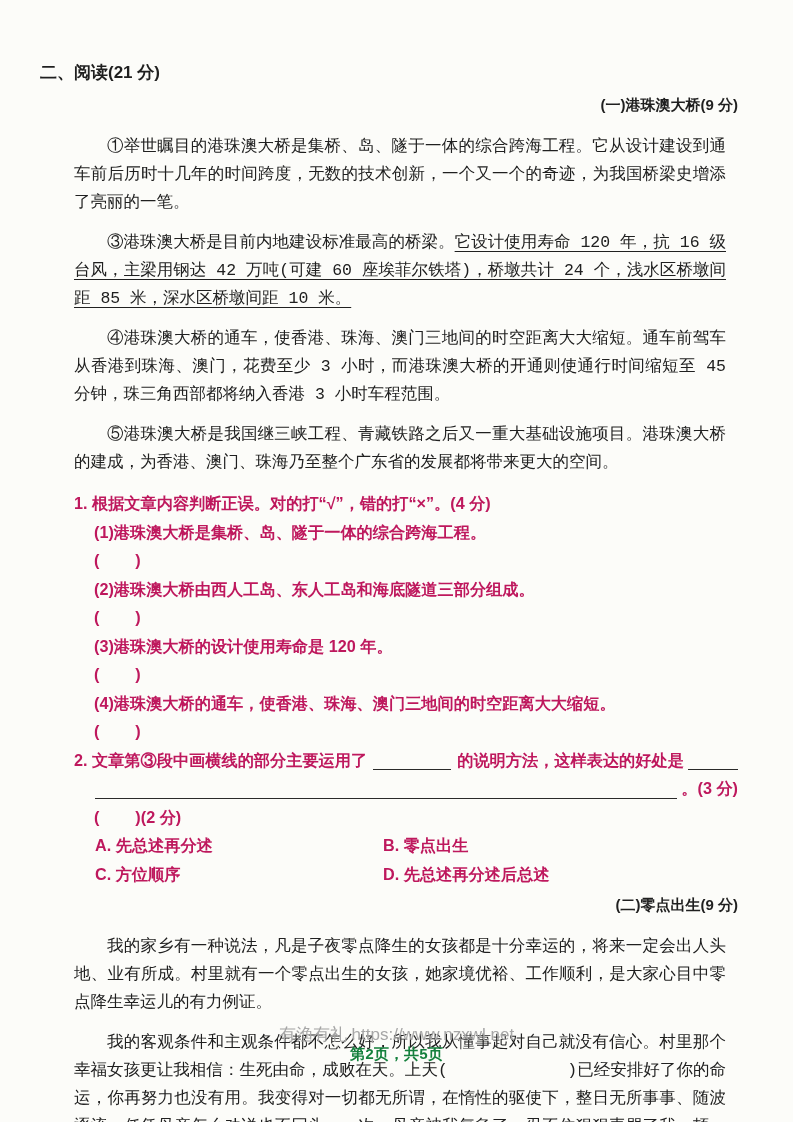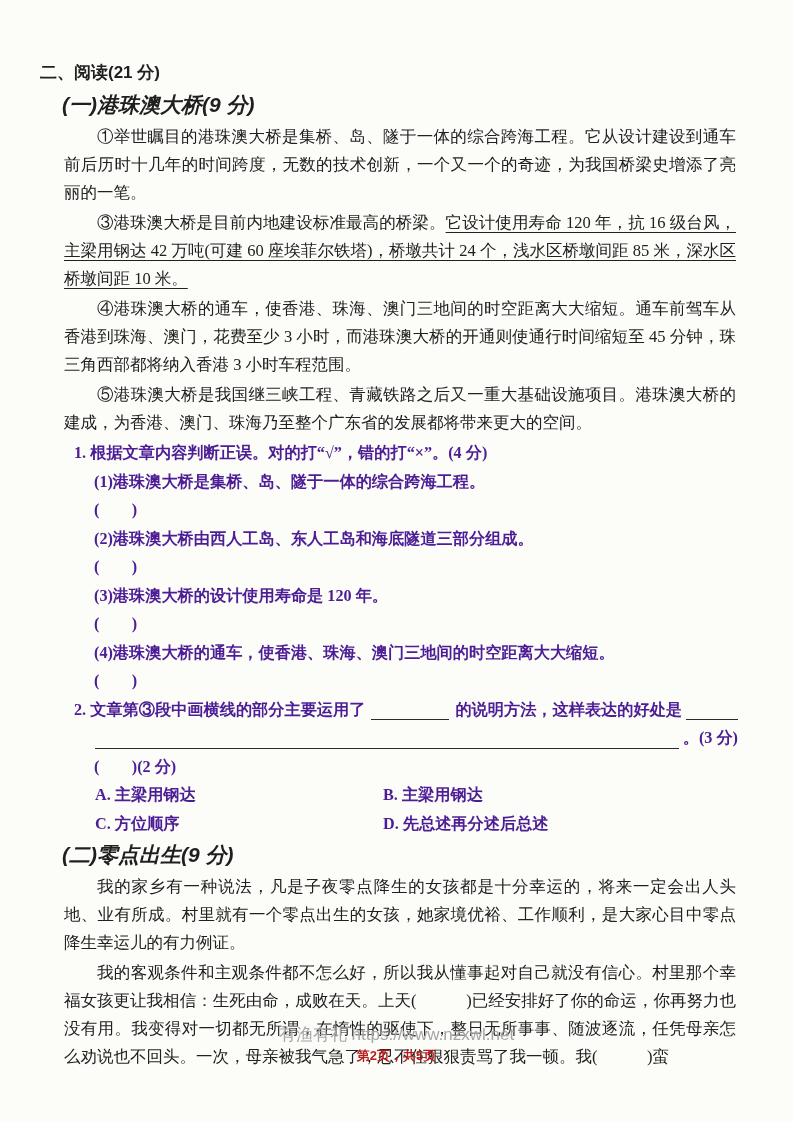--- a/index.html
+++ b/index.html
@@ -20,47 +20,46 @@
     width: 676px;
   }
   .sec-heading {
     margin-left: -22px;
     font-weight: bold;
     font-size: 17px;
     line-height: 30px;
     font-family: "Liberation Sans", sans-serif;
   }
   .center-title {
-    text-align: left;
+    text-align: right;
     font-weight: bold;
-    font-size: 21px;
+    font-size: 15px;
     line-height: 33px;
     font-family: "Liberation Sans", sans-serif;
-    font-style: italic;
   }
   .para {
-    margin: 2px;
+    margin: 12px;
     text-indent: 2em;
     font-size: 16.5px;
     line-height: 28px;
     text-align: justify;
-    font-family: Liberation Serif, serif;
+    font-family: Liberation Mono, monospace;
     color: #202020;
   }
   .underlined {
     text-decoration: underline;
     text-underline-offset: 4px;
     text-decoration-thickness: 1.3px;
   }
   .q {
     font-weight: bold;
     font-size: 16.2px;
     line-height: 28.5px;
-    font-family: Liberation Serif, serif;
-    color: #4c1d95;
+    font-family: Liberation Sans, sans-serif;
+    color: #be185d;
   }
   .q-stem { margin-left: 12px; }
   .q-item {
     display: flex;
     align-items: baseline;
     justify-content: space-between;
     margin-left: 32px;
     flex-direction: column;
   }
   .q-item-text { text-align: left; }
@@ -103,25 +102,25 @@
     top: 1024px;
     text-align: center;
   }
   .footer-site {
     font-size: 17px;
     color: #a6a6a6;
     line-height: 22px;
     font-family: "Liberation Sans", sans-serif;
   }
   .footer-page {
-    font-size: 13px;
-    color: #b91c1c;
+    font-size: 15px;
+    color: #15803d;
     line-height: 20px;
     font-weight: bold;
-    font-family: Liberation Sans, sans-serif;
+    font-family: Liberation Mono, monospace;
   }
 </style>
 </head>
 <body>
 
 <div class="page">
   <div class="content">
 
     <div class="sec-heading">二、阅读(21 分)</div>
 
@@ -159,22 +158,22 @@
     </div>
     <div class="q q2-line2">
       <span class="blank blank-long"></span>
       <span class="nowrap">。(3 分)</span>
     </div>
 
     <div class="q q-item">
       <span class="bracket-flush">(&nbsp;&nbsp;&nbsp;&nbsp;&nbsp;&nbsp;&nbsp;&nbsp;)(2 分)</span>
     </div>
     <div class="q options-row">
-      <span class="opt-left">A. 主梁用钢达</span>
-      <span>B. 主梁用钢达</span>
+      <span class="opt-left">A. 先总述再分述</span>
+      <span>B. 零点出生</span>
     </div>
     <div class="q options-row">
       <span class="opt-left">C. 方位顺序</span>
       <span>D. 先总述再分述后总述</span>
     </div>
 
     <div class="center-title">(二)零点出生(9 分)</div>
 
     <p class="para">我的家乡有一种说法，凡是子夜零点降生的女孩都是十分幸运的，将来一定会出人头地、业有所成。村里就有一个零点出生的女孩，她家境优裕、工作顺利，是大家心目中零点降生幸运儿的有力例证。</p>
     <p class="para">我的客观条件和主观条件都不怎么好，所以我从懂事起对自己就没有信心。村里那个幸福女孩更让我相信：生死由命，成败在天。上天(&nbsp;&nbsp;&nbsp;&nbsp;&nbsp;&nbsp;&nbsp;&nbsp;&nbsp;&nbsp;&nbsp;&nbsp;)已经安排好了你的命运，你再努力也没有用。我变得对一切都无所谓，在惰性的驱使下，整日无所事事、随波逐流，任凭母亲怎么劝说也不回头。一次，母亲被我气急了，忍不住狠狠责骂了我一顿。我(&nbsp;&nbsp;&nbsp;&nbsp;&nbsp;&nbsp;&nbsp;&nbsp;&nbsp;&nbsp;&nbsp;&nbsp;)蛮</p>

